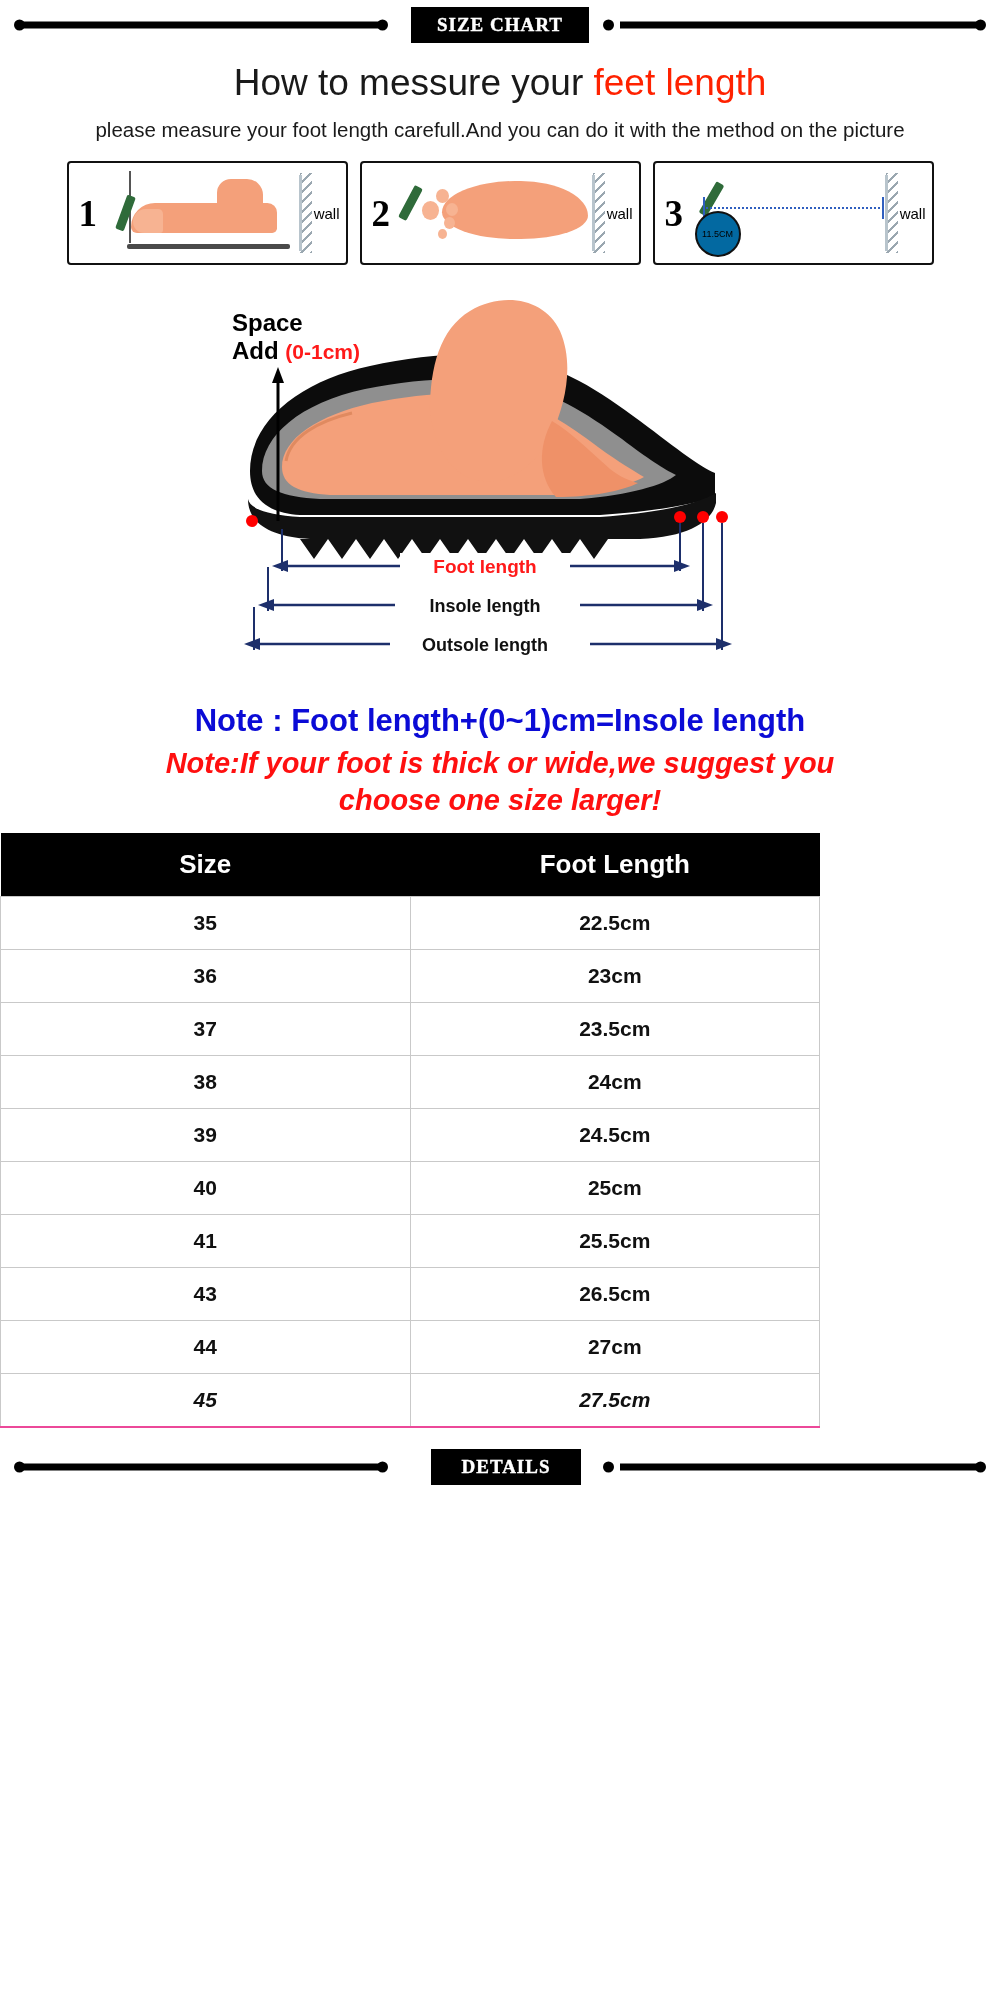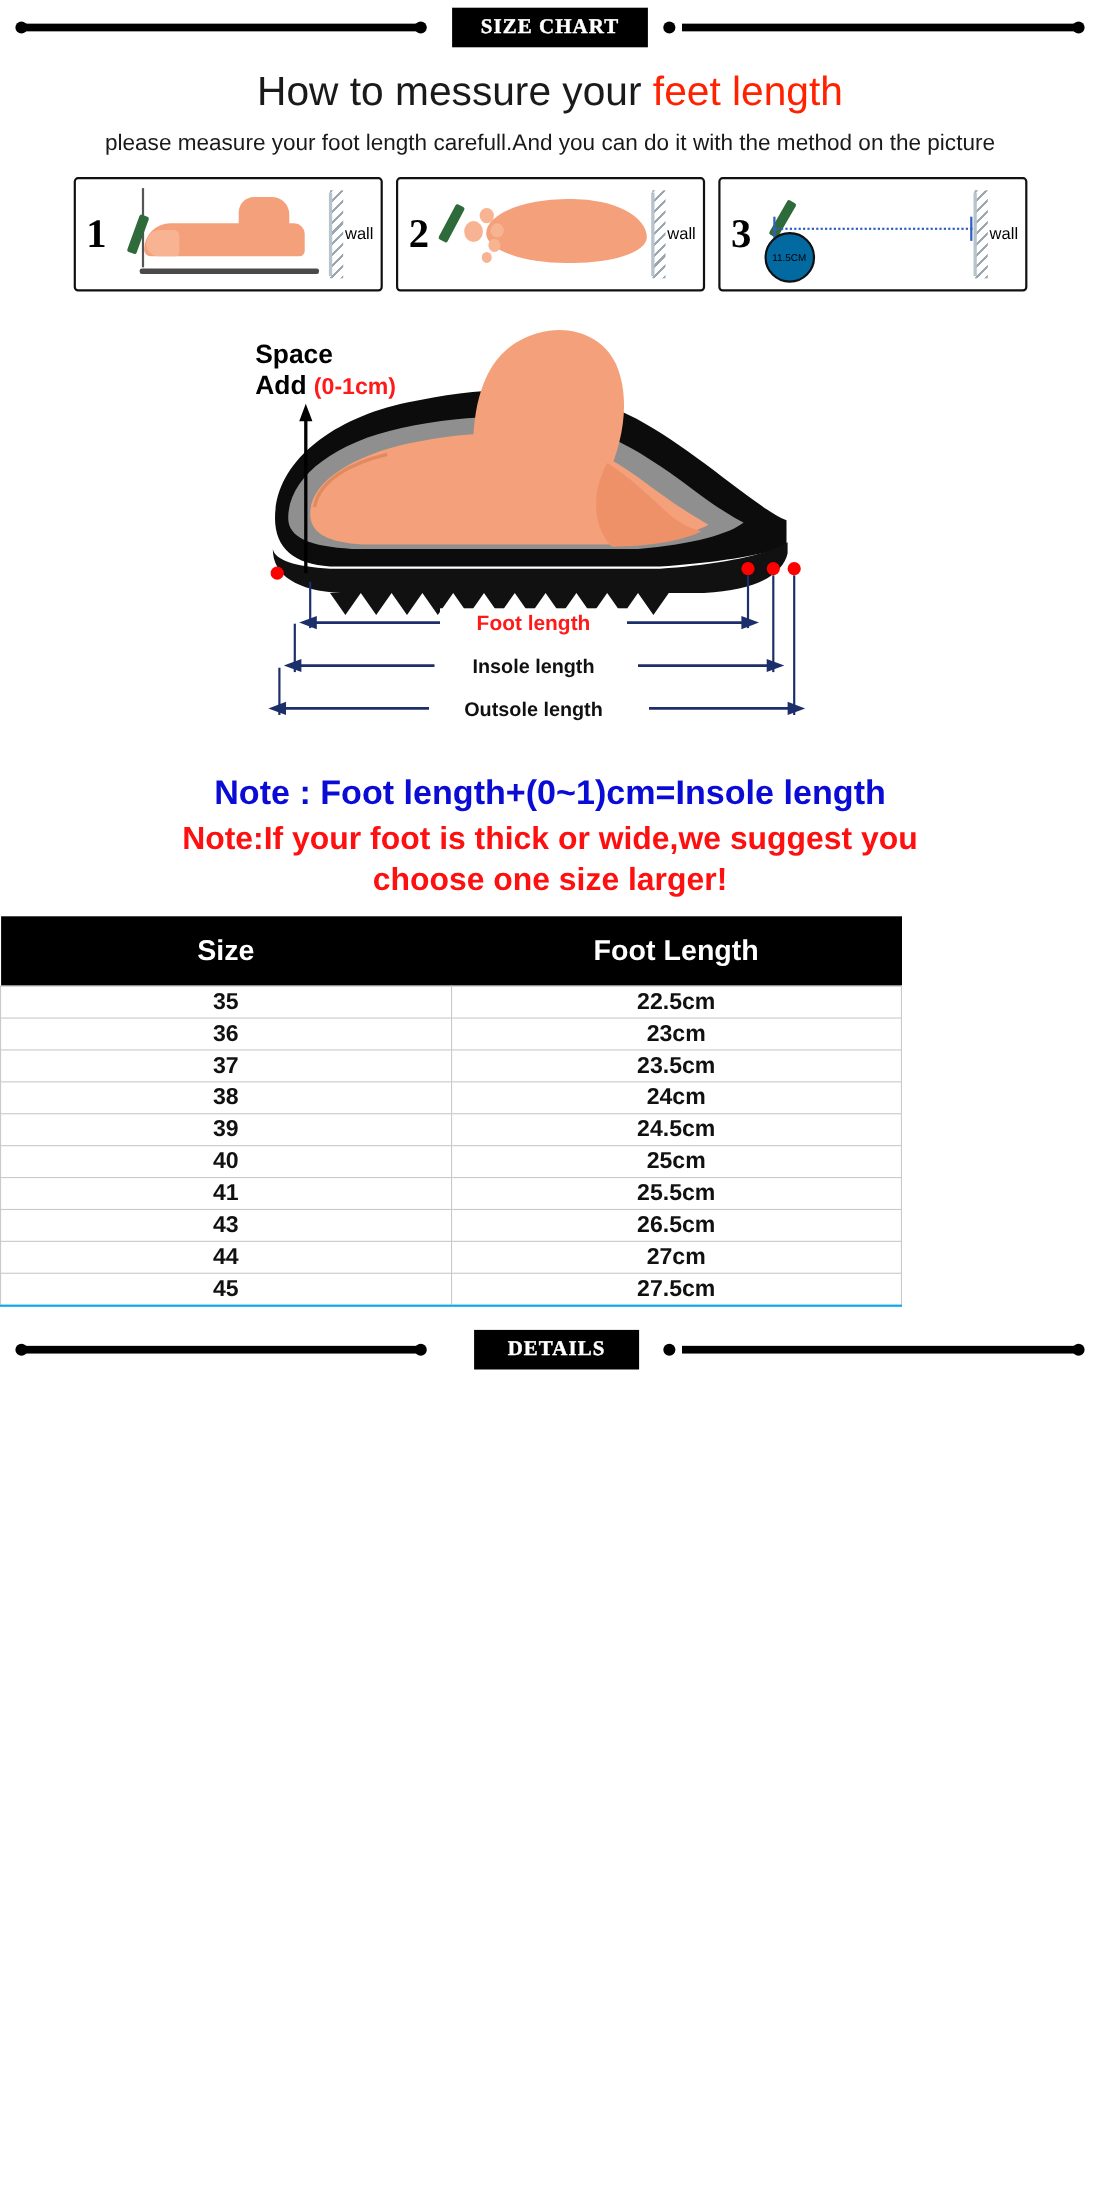--- a/index.html
+++ b/index.html
@@ -296,20 +296,21 @@
     font-weight: bold;
     margin-top: 22px;
   }
   .note-red {
     text-align: center;
     color: #ff1010;
     font-size: 29px;
     font-weight: bold;
     line-height: 1.27;
     margin-top: 6px;
+    font-style: italic;
   }
 
   
   .size-table {
     width: 820px;
     border-collapse: collapse;
     margin-top: 14px;
     table-layout: fixed;
   }
   .size-table th {
@@ -317,25 +318,25 @@
     color: #fff;
     font-size: 26px;
     font-weight: bold;
     padding: 16px 0;
   }
   .size-table td {
     border: 1px solid #c9c9c9;
     text-align: center;
     font-size: 21px;
     font-weight: bold;
-    padding: 2px 0;
+    padding: 14px 0;
     color: #111;
   }
   .size-table tr td:first-child { width: 50%; }
-  .size-table tr:last-child td { border-bottom: 2px solid #0ea5e9; }
+  .size-table tr:last-child td { border-bottom: 2px solid #ec4899; font-style: italic; }
 
   .bottom-ribbon { margin-top: 14px; padding-left: 12px; }
 </style>
 </head>
 <body>
 
 <div class="page">
 
   <div class="ribbon">
     <span class="bar-left"></span>

